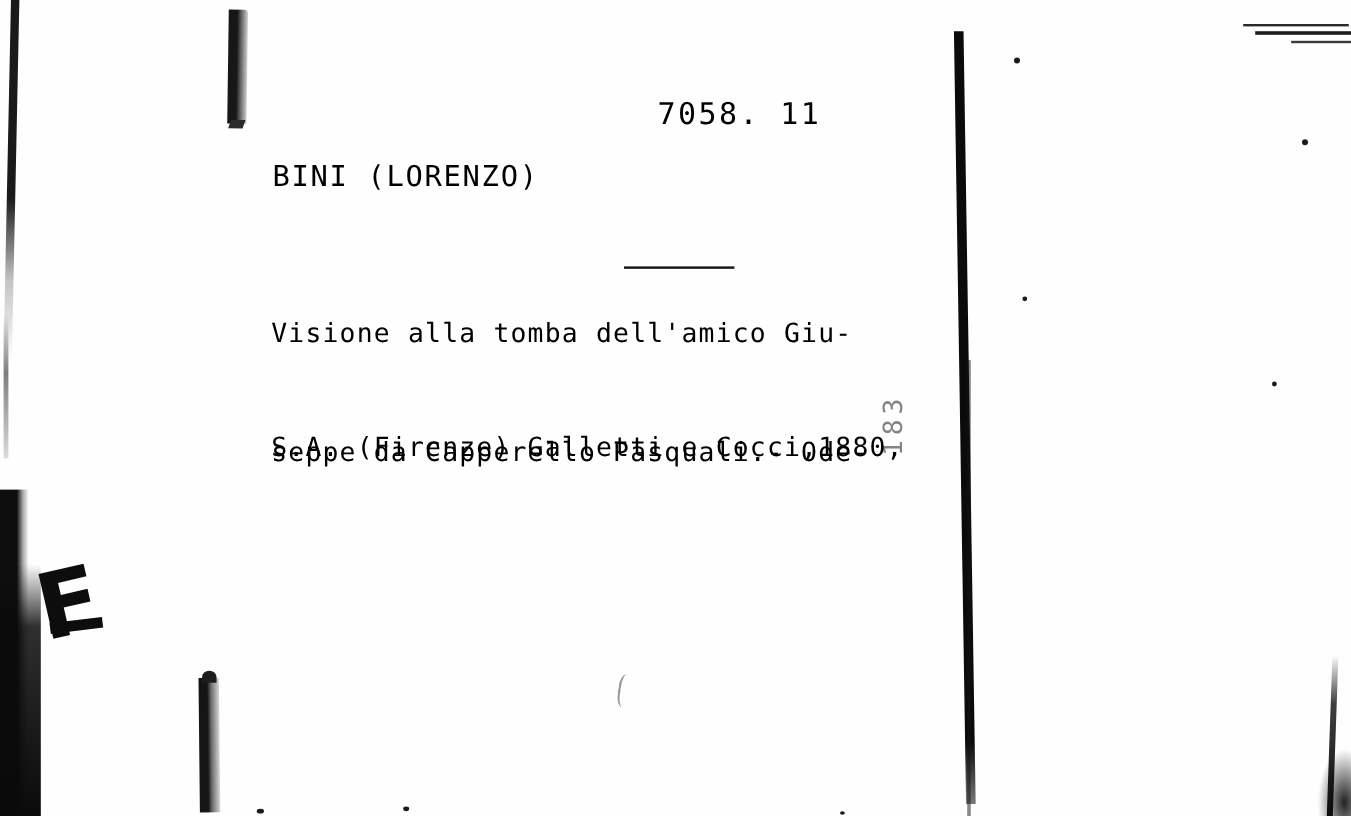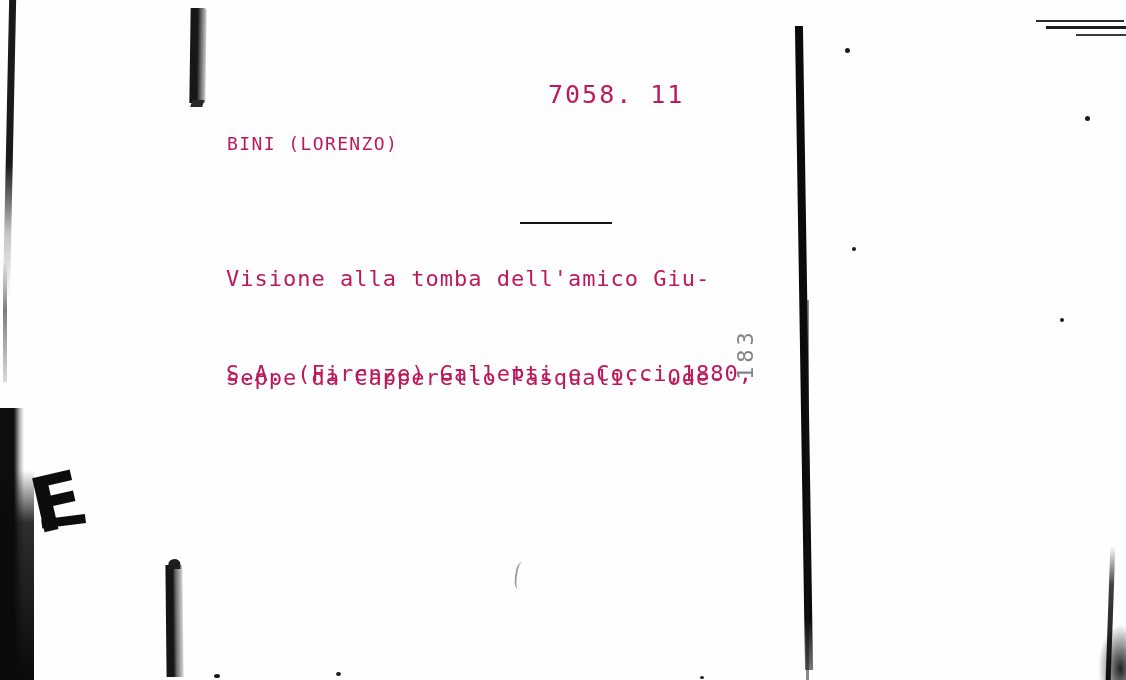--- a/index.html
+++ b/index.html
@@ -125,32 +125,32 @@
     position:absolute; left: 515px; top: 562px;
     width: 12px; height: 28px;
     border-left: 2px solid #9a9a9a;
     border-radius: 40% 0 0 40%;
     transform: rotate(8deg);
   }
 
   
   .card-text {
     position: absolute;
-    color: #be185d;
+    color: #000000;
     font-family: "DejaVu Sans Mono", monospace;
     white-space: pre;
   }
   .ref-number {
     left: 548px; top: 80px;
     font-size: 25px;
     letter-spacing: 2px;
   }
   .author {
     left: 227px; top: 133px;
-    font-size: 18px;
+    font-size: 24px;
     letter-spacing: 1.4px;
   }
   .title-block {
     left: 226px; top: 196px;
     font-size: 22px;
     line-height: 33px;
     letter-spacing: 1.0px;
   }
   .imprint-block {
     left: 226px; top: 291px;

